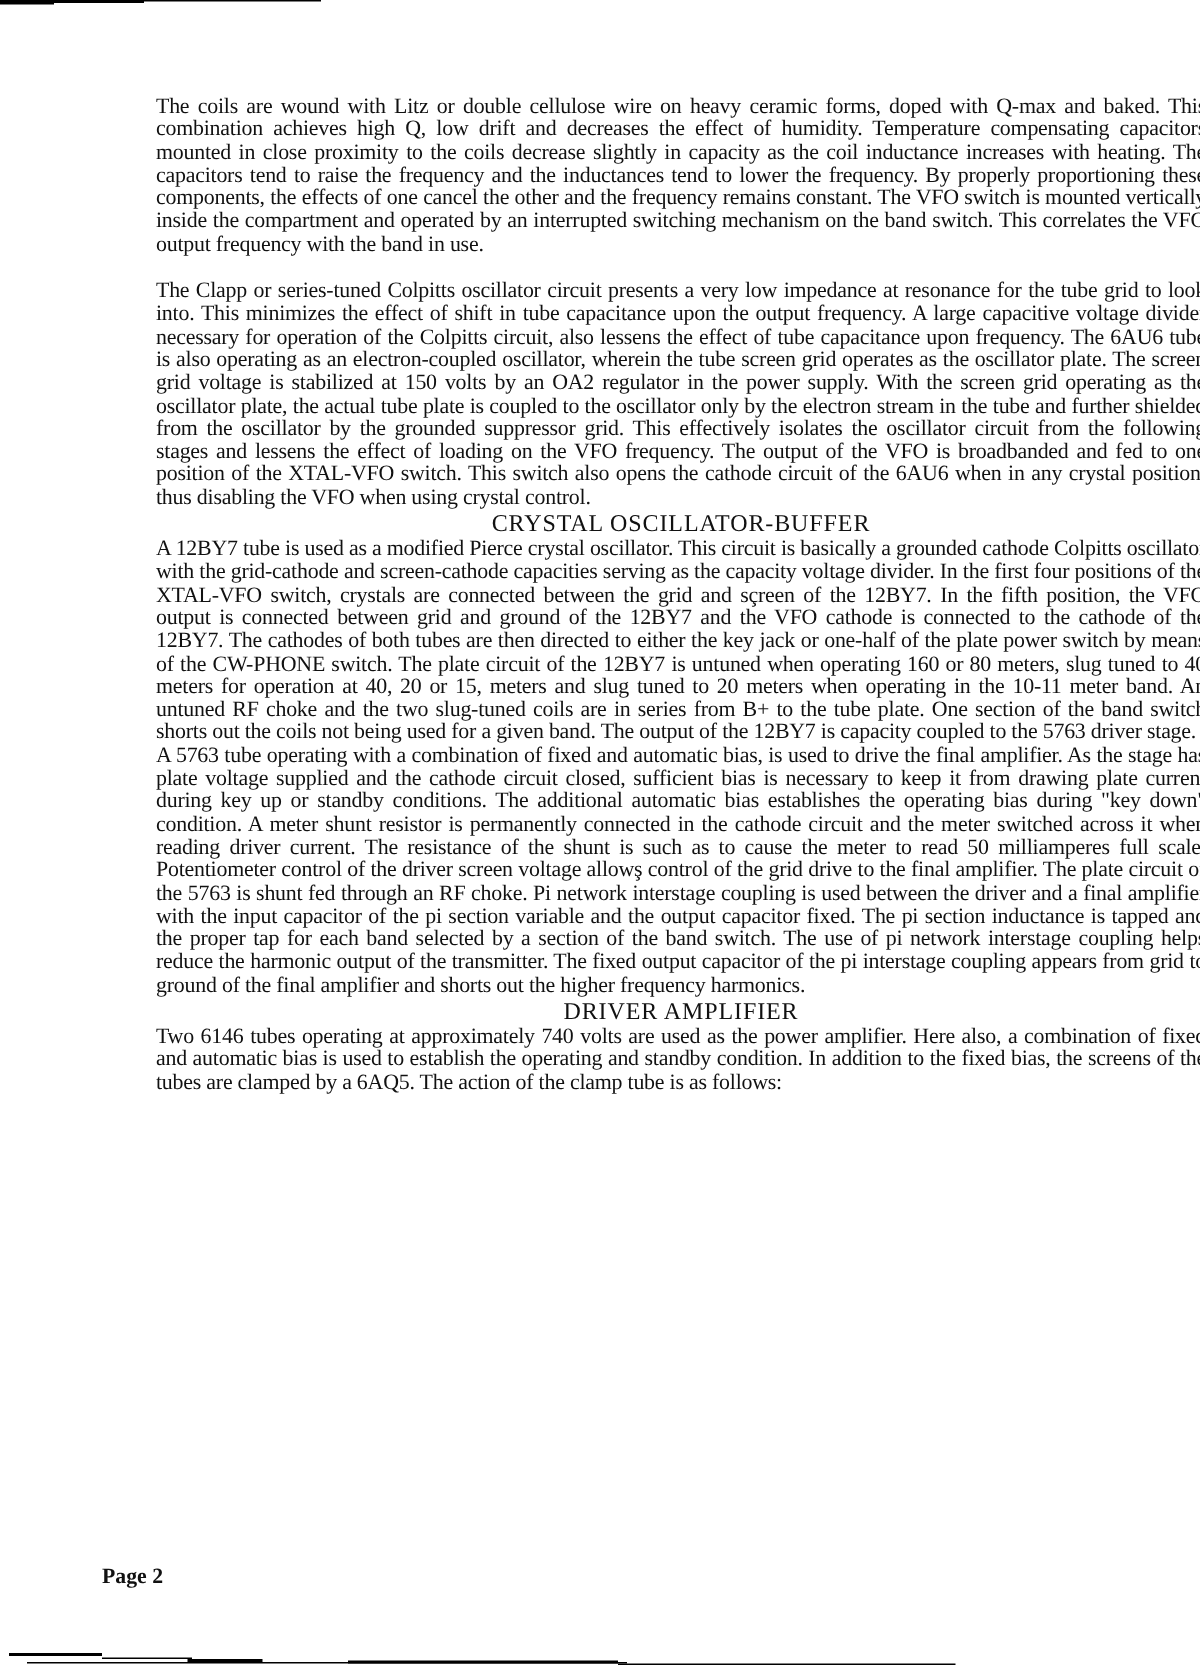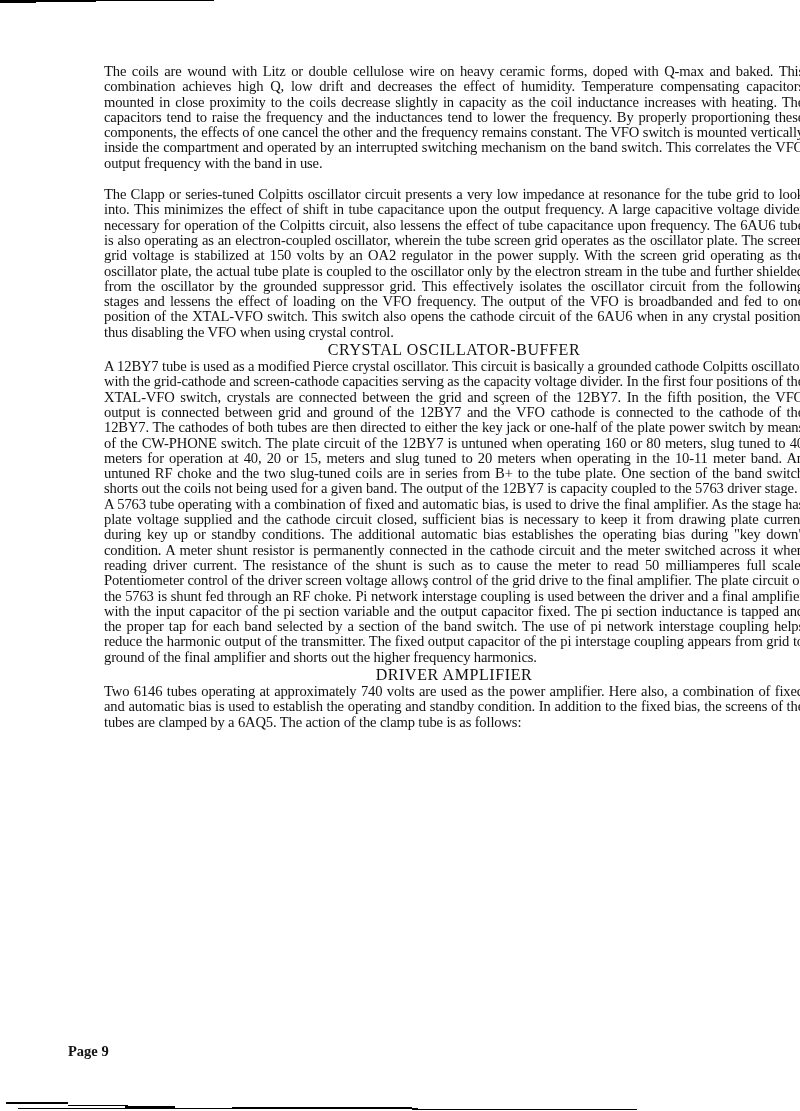--- a/index.html
+++ b/index.html
@@ -85,20 +85,20 @@
   <div>
     <p class="para">A 5763 tube operating with a combination of fixed and automatic bias, is used to drive the final amplifier. As the stage has plate voltage supplied and the cathode circuit closed, sufficient bias is necessary to keep it from drawing plate current during key up or standby conditions. The additional automatic bias establishes the operating bias during "key down" condition. A meter shunt resistor is permanently connected in the cathode circuit and the meter switched across it when reading driver current. The resistance of the shunt is such as to cause the meter to read 50 milliamperes full scale. Potentiometer control of the driver screen voltage allowş control of the grid drive to the final amplifier. The plate circuit of the 5763 is shunt fed through an RF choke. Pi network interstage coupling is used between the driver and a final amplifier with the input capacitor of the pi section variable and the output capacitor fixed. The pi section inductance is tapped and the proper tap for each band selected by a section of the band switch. The use of pi network interstage coupling helps reduce the harmonic output of the transmitter. The fixed output capacitor of the pi interstage coupling appears from grid to ground of the final amplifier and shorts out the higher frequency harmonics.</p>
   </div>
 
   <div>
     <div class="heading">DRIVER AMPLIFIER</div>
     <p class="para">Two 6146 tubes operating at approximately 740 volts are used as the power amplifier. Here also, a combination of fixed and automatic bias is used to establish the operating and standby condition. In addition to the fixed bias, the screens of the tubes are clamped by a 6AQ5. The action of the clamp tube is as follows:</p>
   </div>
 </div>
 
-<div class="page-number">Page 9</div>
+<div class="page-number">Page 2</div>
 
 <div class="bottom-rule r1"></div>
 <div class="bottom-rule r6"></div>
 <div class="bottom-rule r2"></div>
 <div class="bottom-rule r3"></div>
 <div class="bottom-rule r4"></div>
 <div class="bottom-rule r5"></div>
 
 </body></html>

